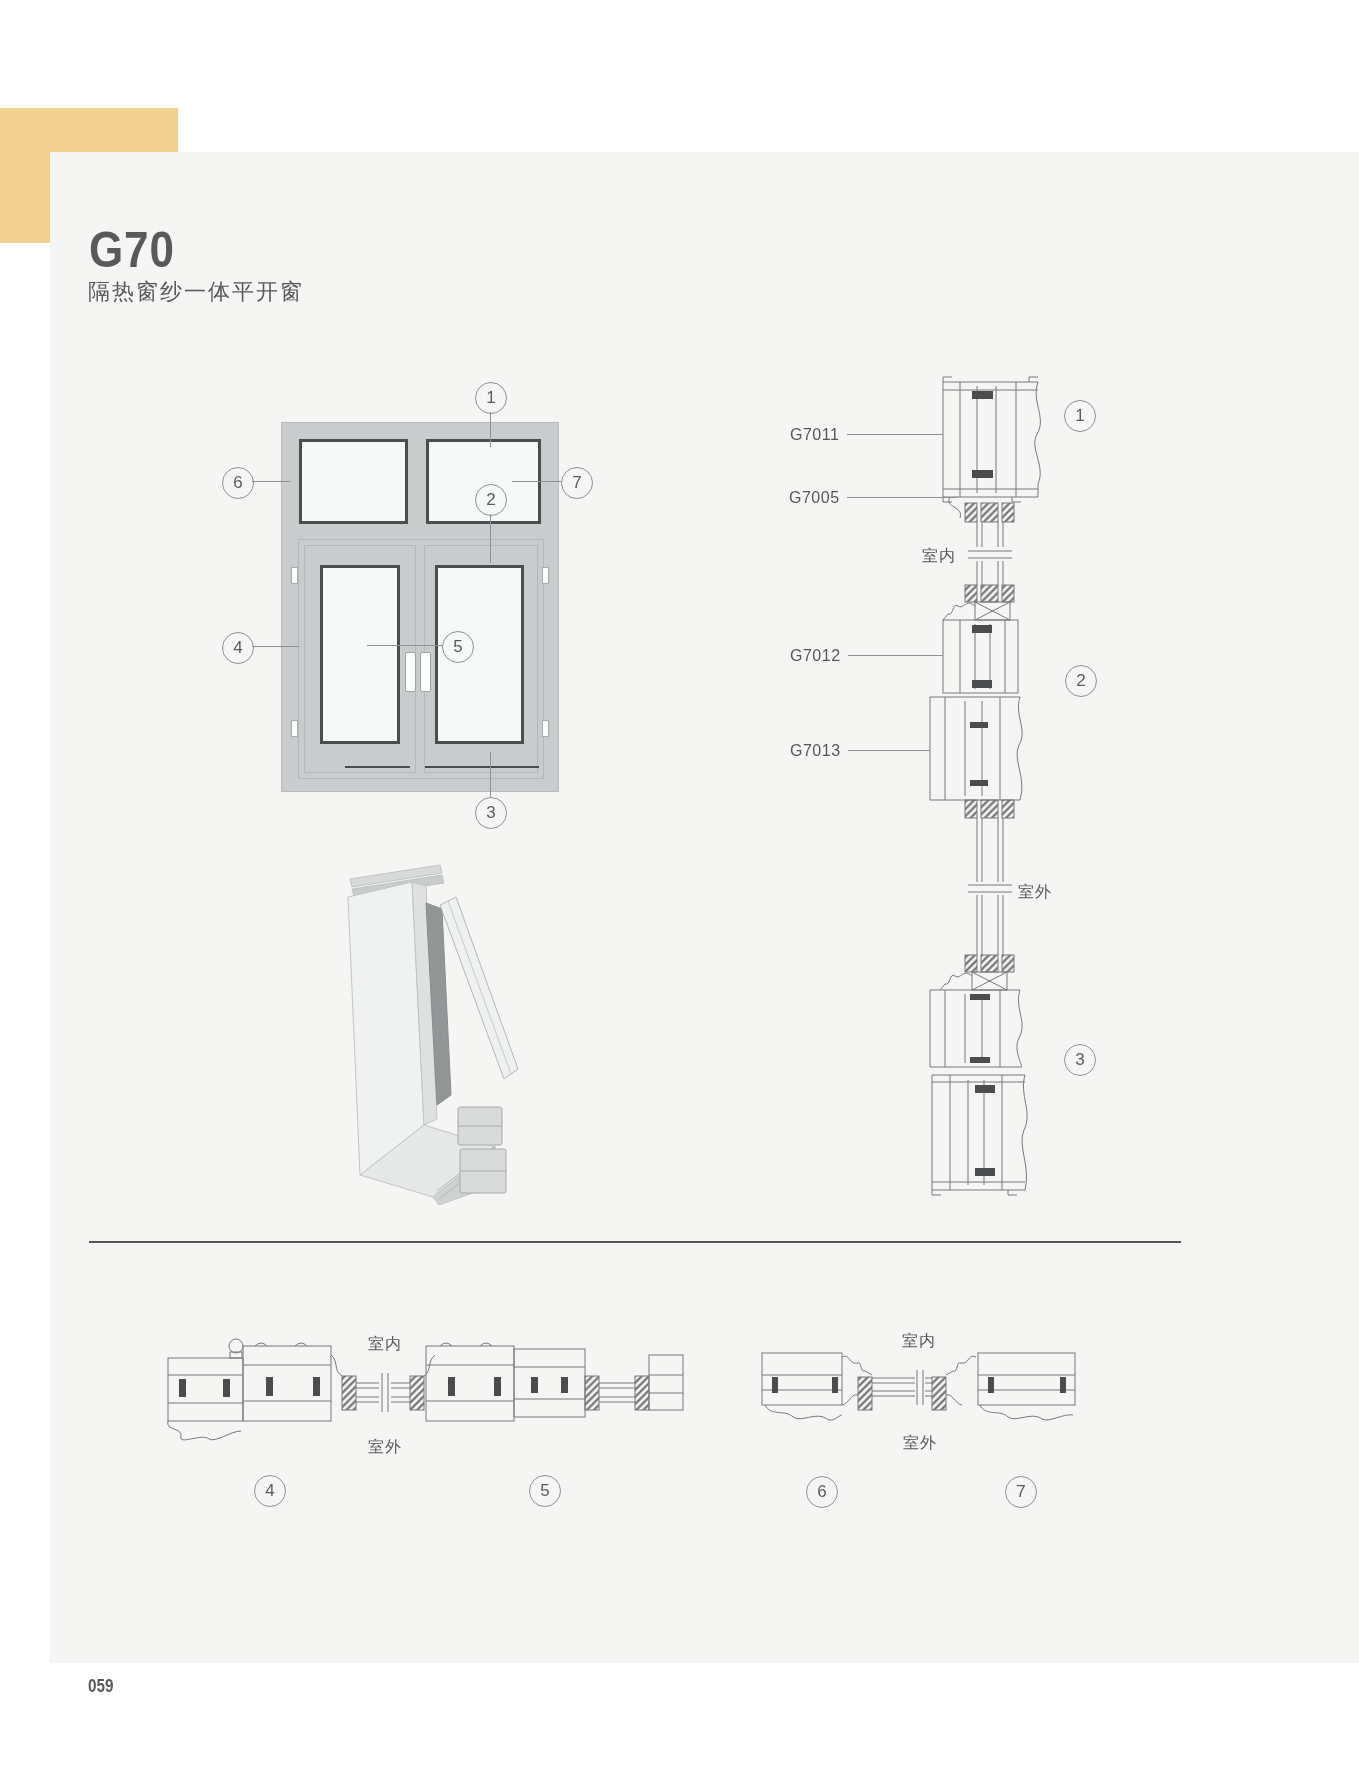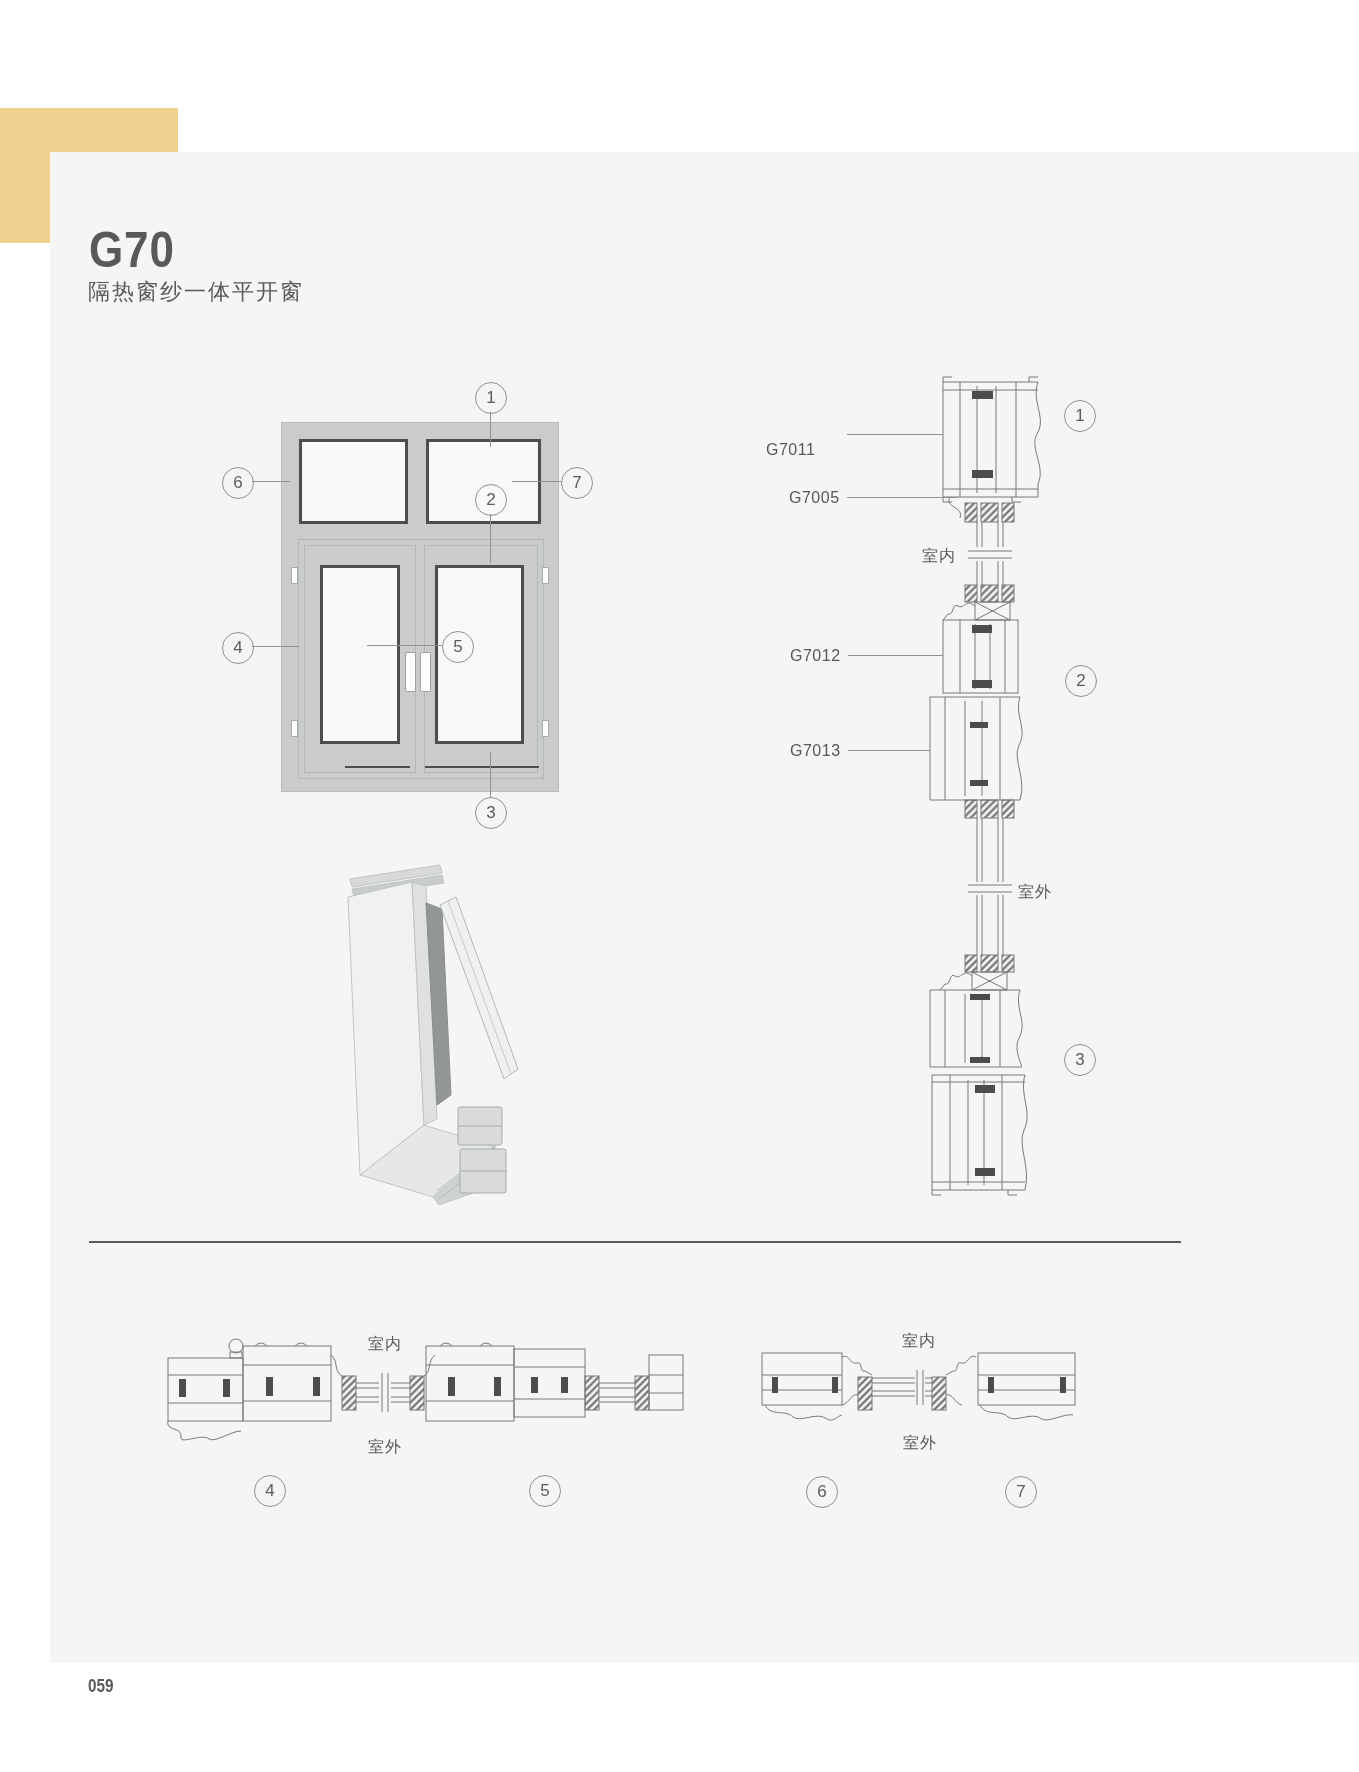--- a/index.html
+++ b/index.html
@@ -216,21 +216,21 @@
         <line x1="64" y1="710" x2="64" y2="815"></line>
         <line x1="82" y1="705" x2="82" y2="820"></line>
         <line x1="12" y1="712" x2="105" y2="712"></line>
         <line x1="12" y1="812" x2="105" y2="812"></line>
         <rect x="55" y="715" width="20" height="8" fill="#4A4C4D" stroke="none"></rect>
         <rect x="55" y="798" width="20" height="8" fill="#4A4C4D" stroke="none"></rect>
       </g>
     </g>
   </svg>
 
-  <div class="abs profile-label" style="left:766px;top:426px;margin-top:15px;">G7011</div>
+  <div class="abs profile-label" style="left:790px;top:426px;">G7011</div>
   <div class="abs leader-h" style="left:847px;top:434px;width:96px;"></div>
   <div class="abs profile-label" style="left:789px;top:489px;">G7005</div>
   <div class="abs leader-h" style="left:847px;top:497px;width:111px;"></div>
   <div class="abs profile-label" style="left:790px;top:647px;">G7012</div>
   <div class="abs leader-h" style="left:848px;top:655px;width:95px;"></div>
   <div class="abs profile-label" style="left:790px;top:742px;">G7013</div>
   <div class="abs leader-h" style="left:848px;top:750px;width:82px;"></div>
 
   <div class="abs cn-label" style="left:922px;top:546px;">室内</div>
   <div class="abs cn-label" style="left:1018px;top:882px;">室外</div>

